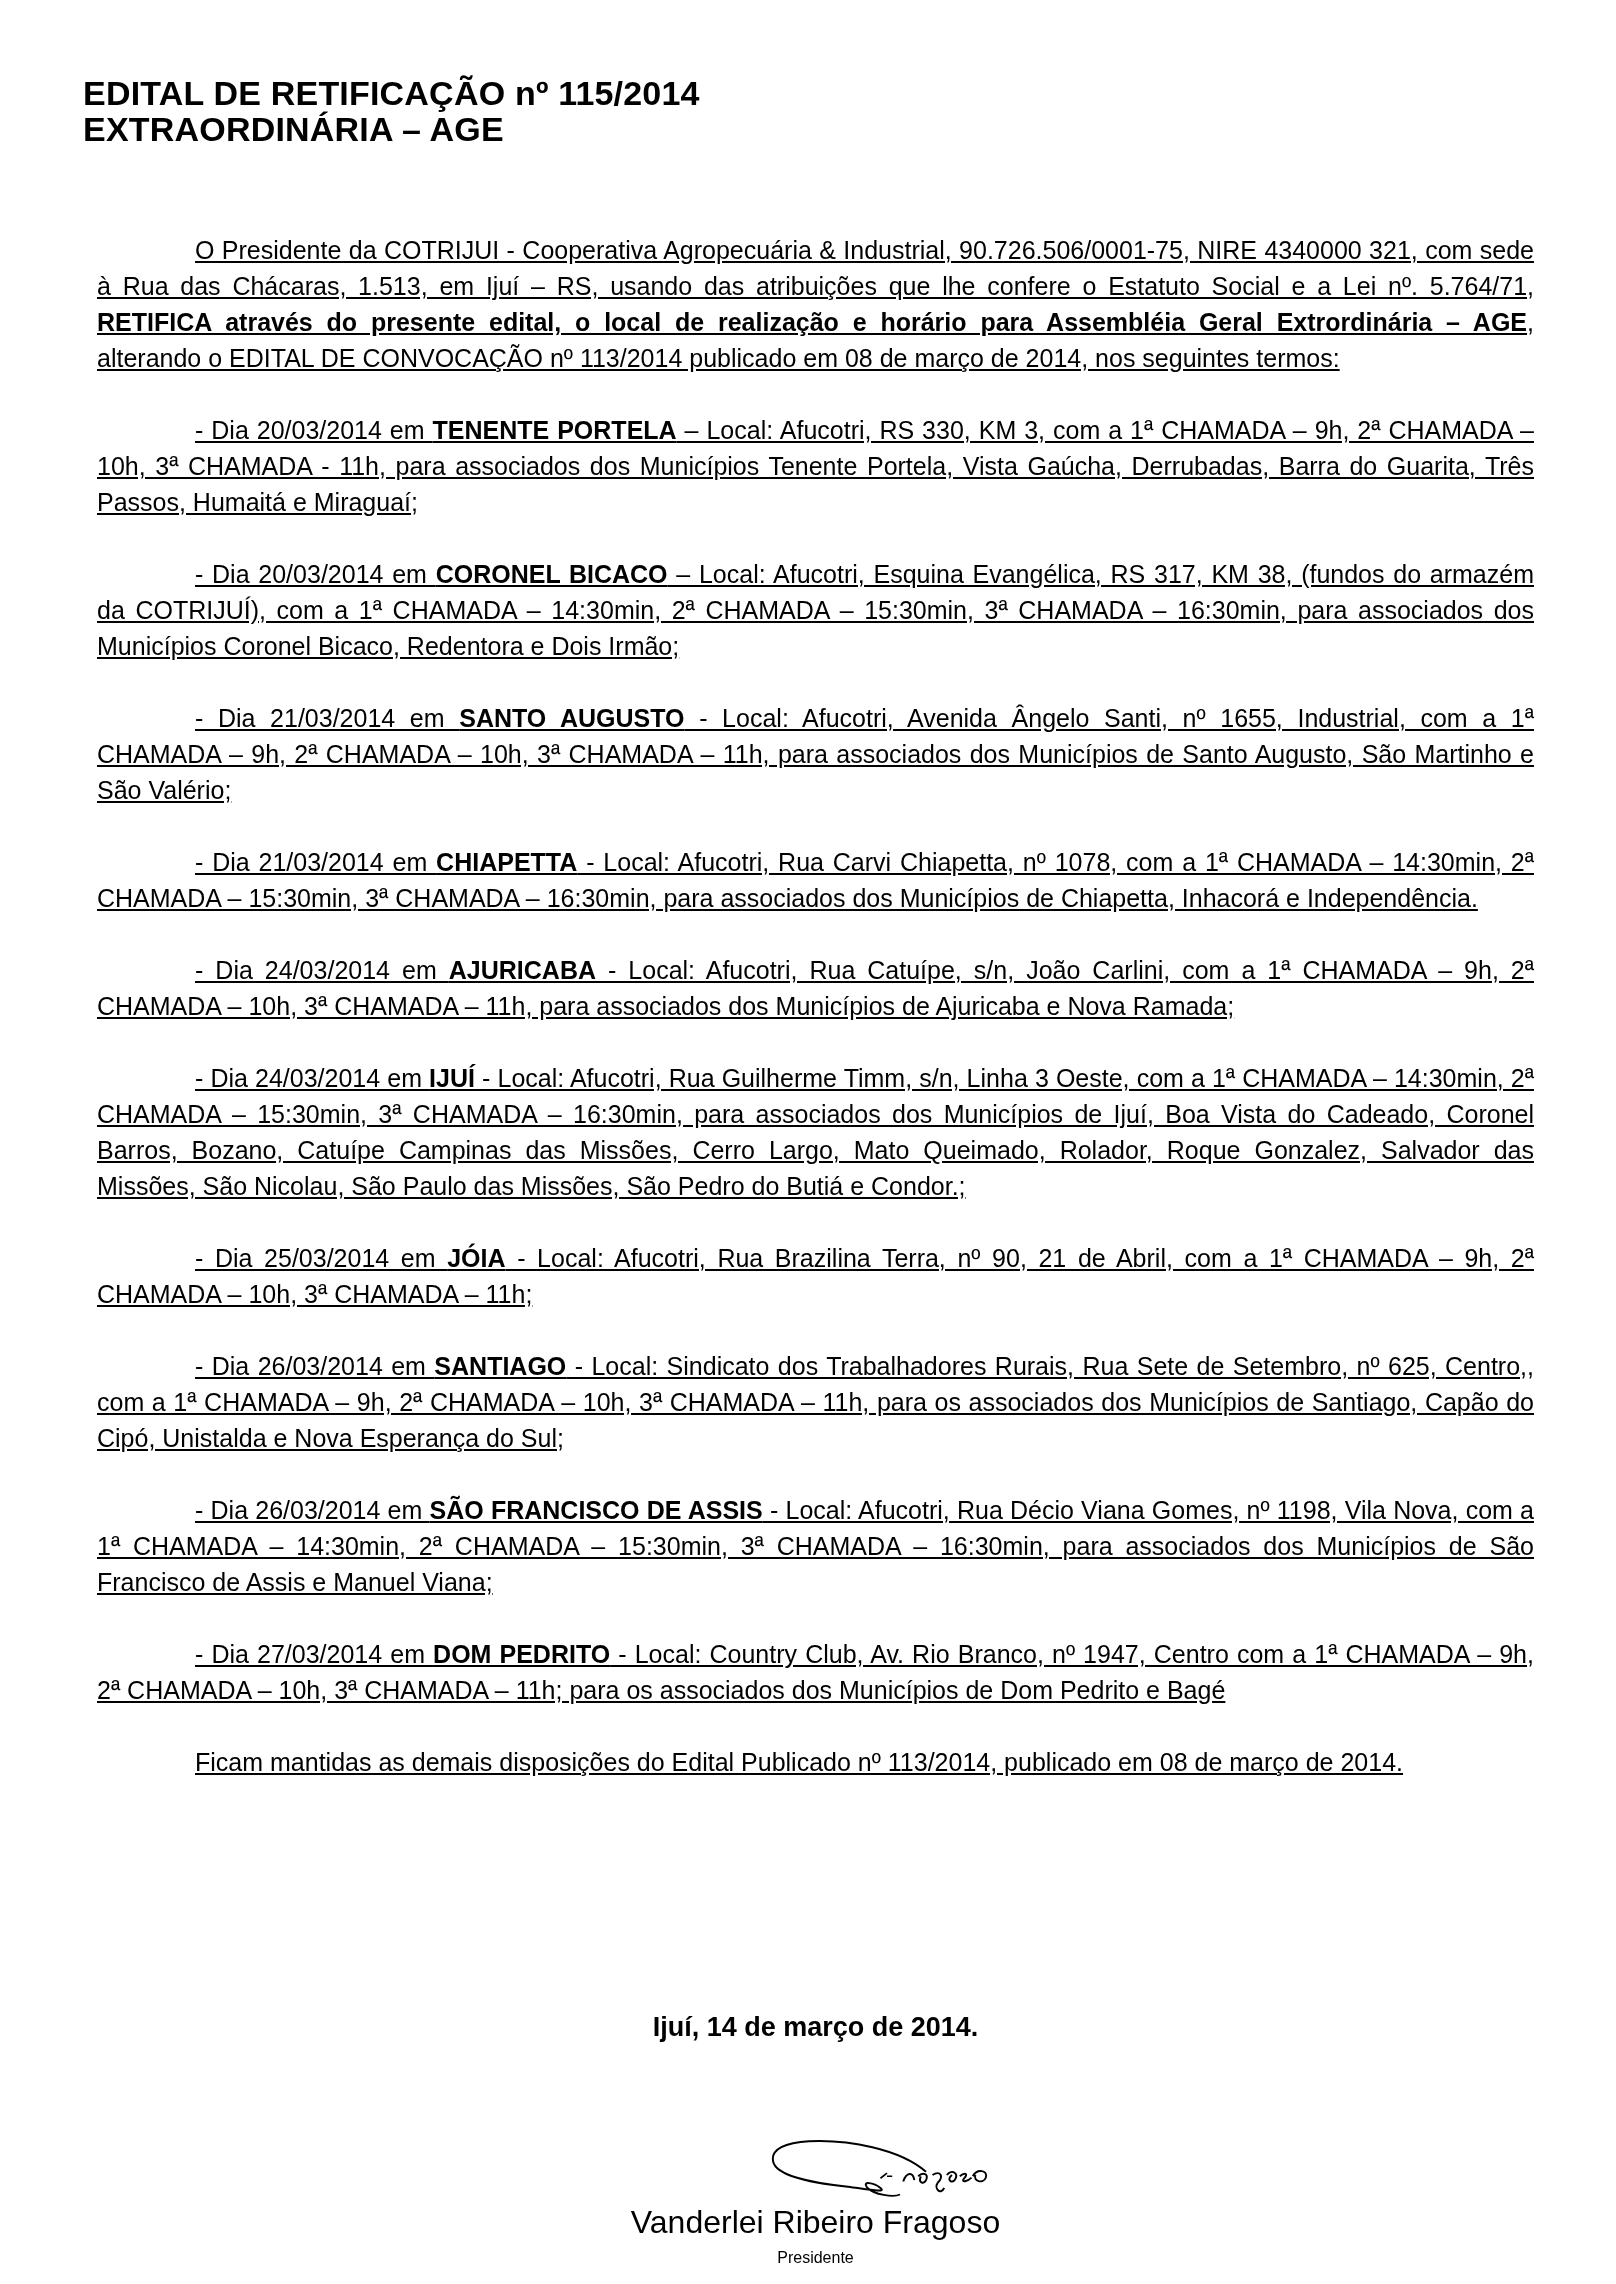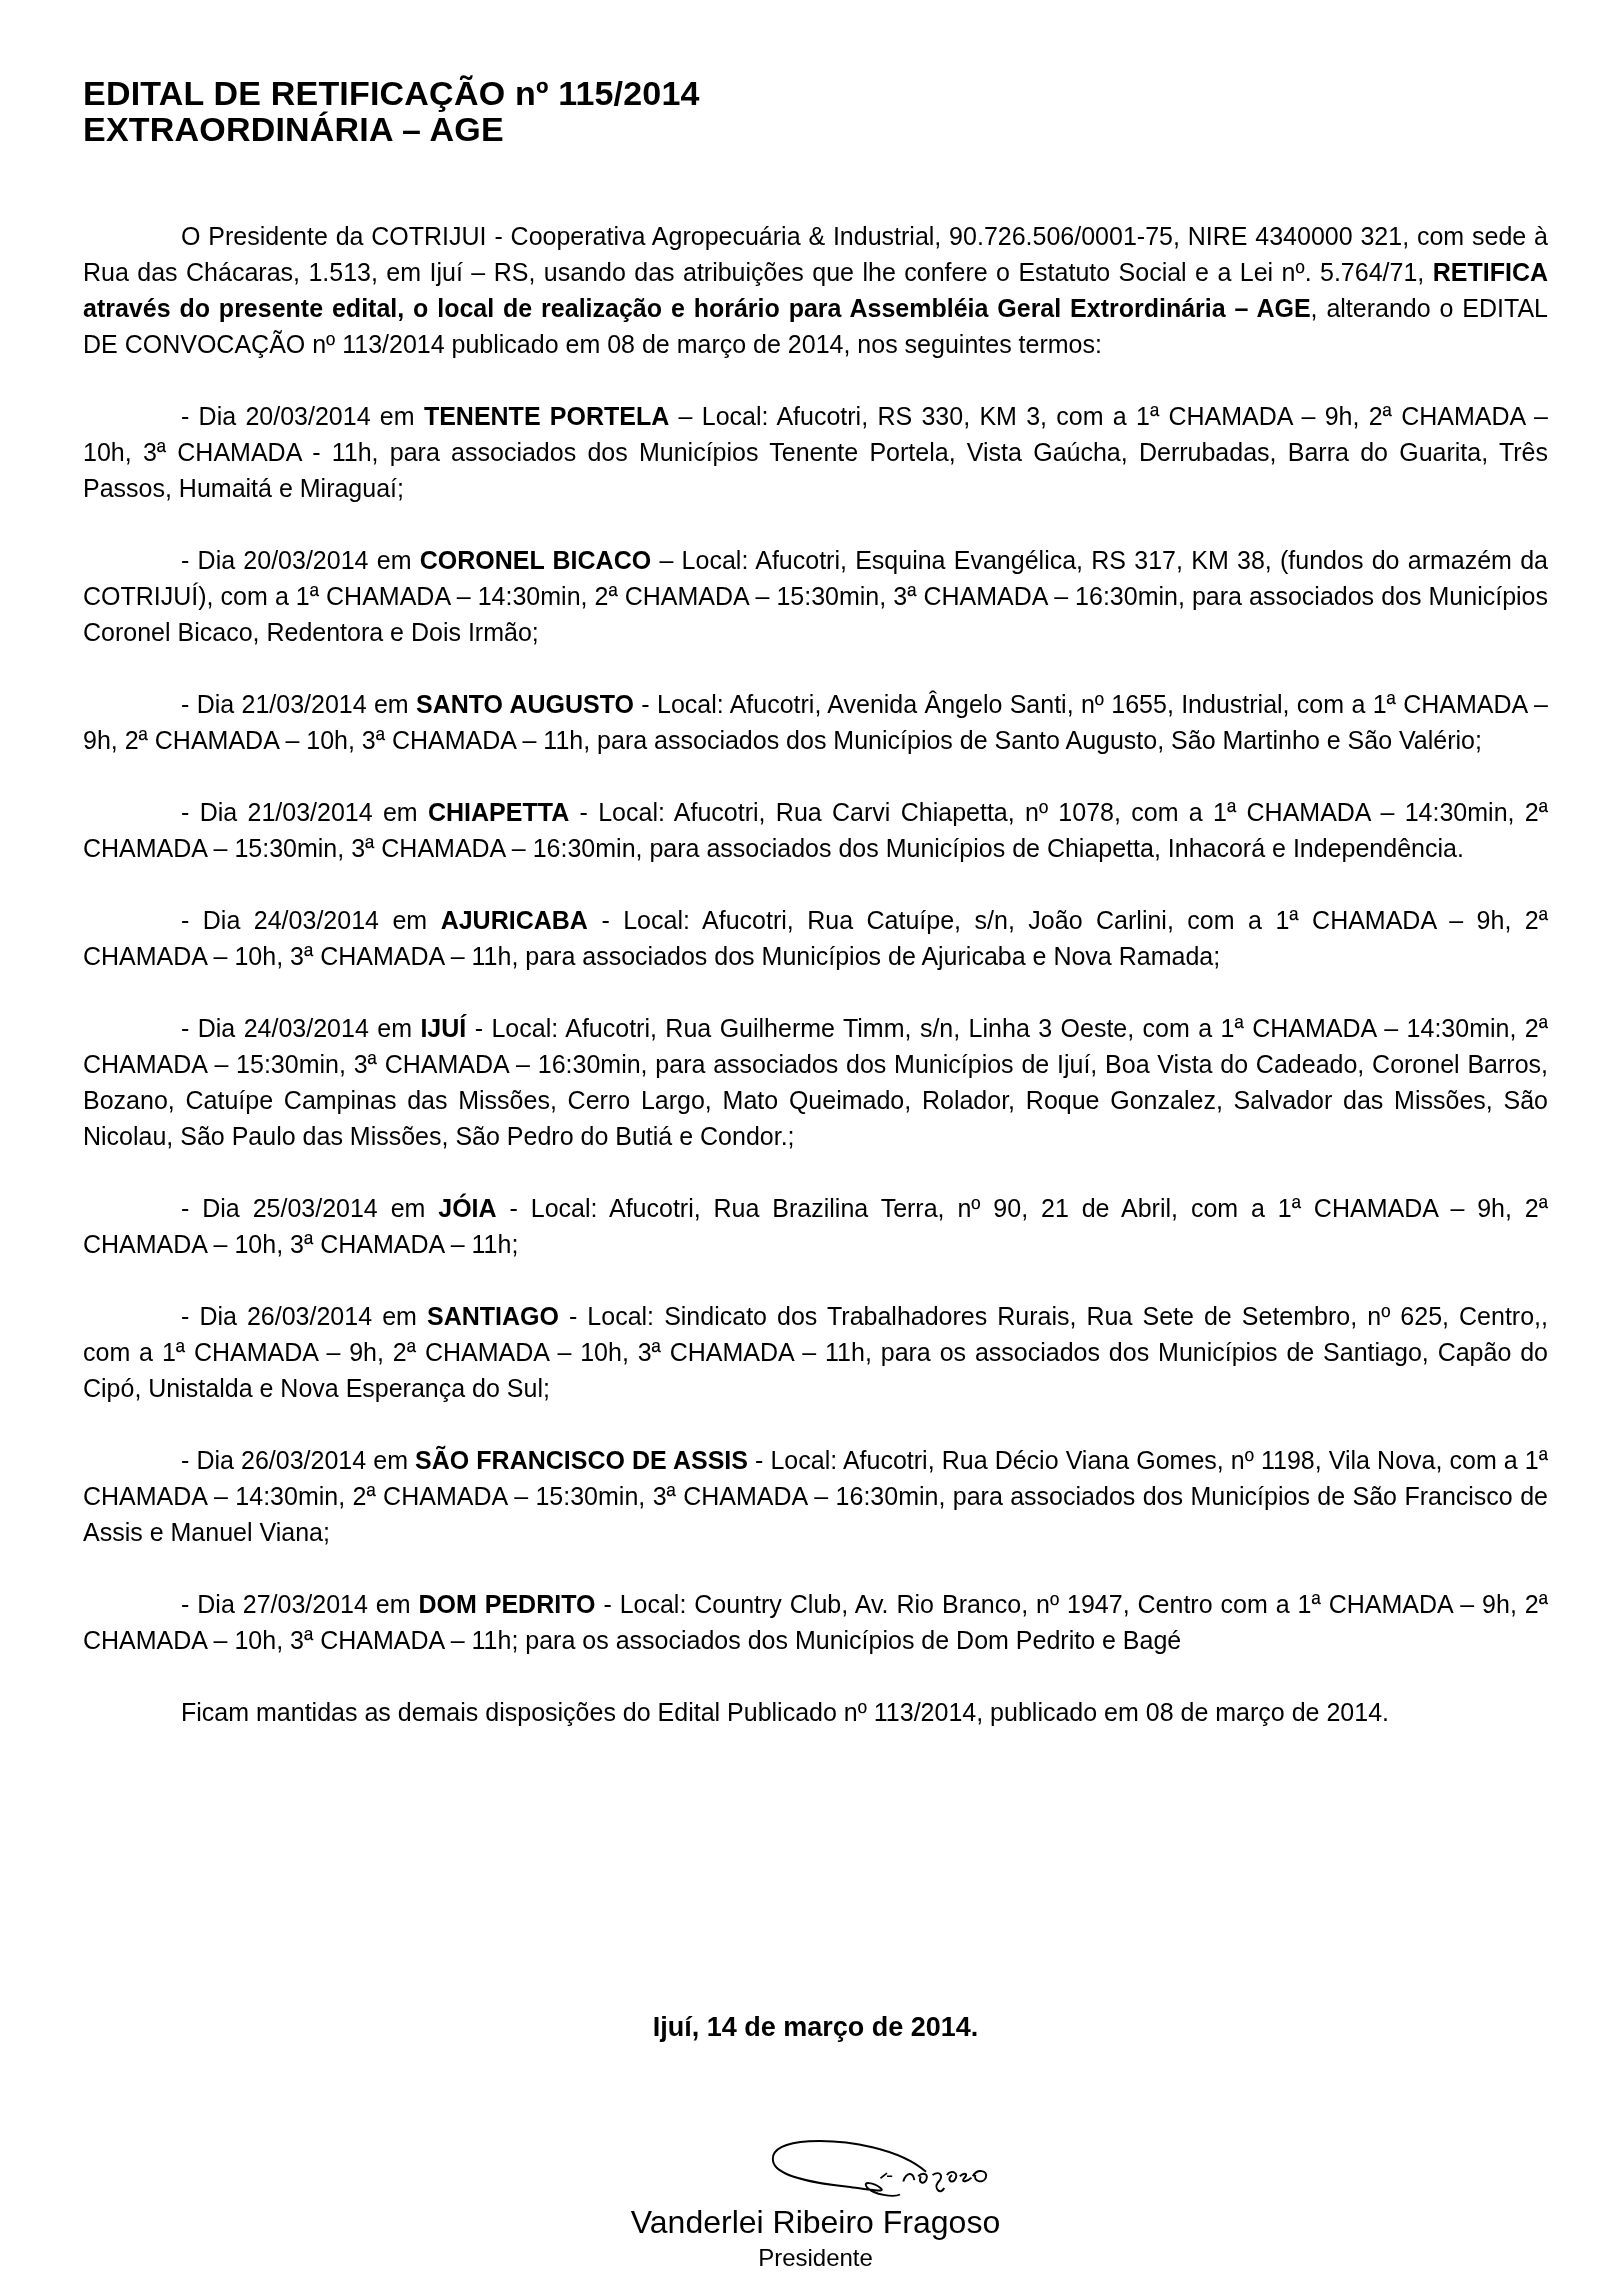--- a/index.html
+++ b/index.html
@@ -1,28 +1,28 @@
 <!DOCTYPE html>
 <html style="font-size:10.4px"><head>
 <meta charset="utf-8">
 <style>
   html, body { margin: 0; padding: 0; background: #ffffff; }
   body { width: 1616px; height: 2284px; position: relative; overflow: hidden; color: #000; font-family: "Liberation Sans", sans-serif; }
   .page { position: absolute; left: 83px; top: 0; width: 1465px; }
   .header { position: absolute; top: 75px; left: 0; width: 1465px; text-align: left; font-weight: bold; font-size: 34px; line-height: 36px; letter-spacing: 0.2px; }
   .body-text { position: absolute; top: 218px; left: 0; width: 1465px; font-size: 25px; line-height: 36px; }
-  p { margin: 0; text-align: justify; text-indent: 98px; }
+  p { margin: 14px; text-align: justify; text-indent: 98px; text-decoration: underline; }
   .gap { margin-top: 36px; }
   .intro b { font-weight: bold; }
   .closing { text-align: left; text-indent: 98px; }
   .sign-block { position: absolute; left: 0; width: 1465px; text-align: center; }
   .place-date { top: 2009px; font-size: 27px; line-height: 36px; font-weight: bold; }
   .signature { position: absolute; top: 2136px; left: 687px; width: 247px; height: 91px; }
   .signer { top: 2204px; font-size: 32px; line-height: 36px; }
-  .role { top: 2245px; font-size: 24px; line-height: 26px; }
+  .role { top: 2245px; font-size: 16px; line-height: 26px; }
   .city { font-weight: bold; }
 </style>
 </head>
 <body>
 
 <div class="page">
 
   <div class="header">
     <div>EDITAL DE RETIFICAÇÃO nº 115/2014</div>
     <div>EXTRAORDINÁRIA – AGE</div>

